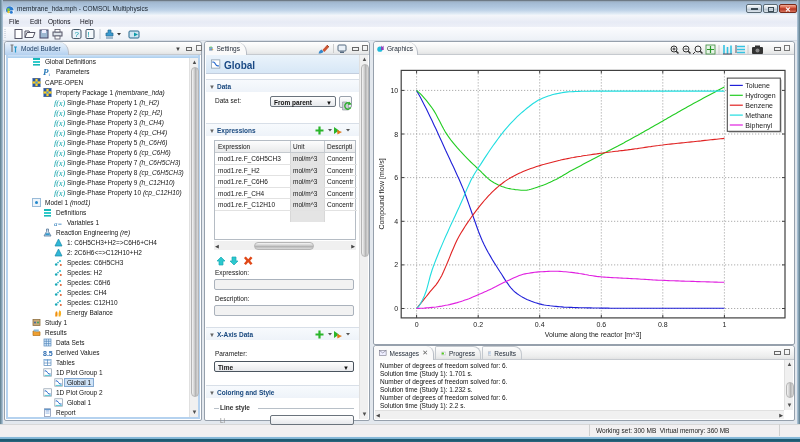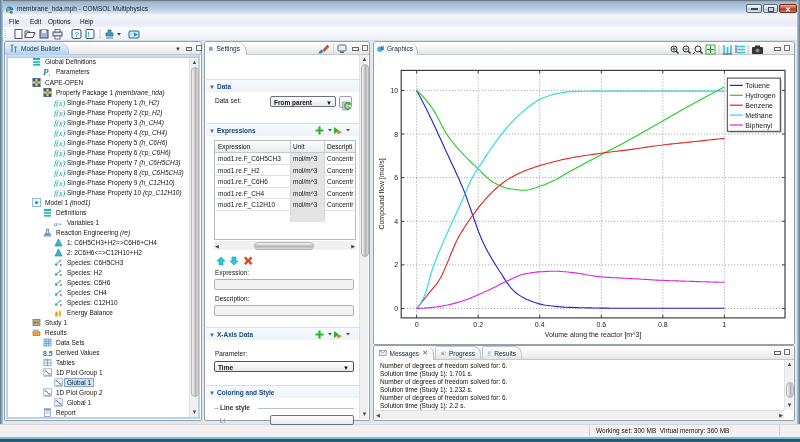--- a/index.html
+++ b/index.html
@@ -504,20 +504,27 @@
   <div class="abs" style="left:128px;top:2px;width:1px;height:9px;background:#ccc"></div>
   <svg class="abs" style="left:132px;top:2px" width="11" height="10" viewBox="0 0 11 10">
       <rect x="1" y="1" width="8" height="6" rx="1" fill="#eaf1f8" stroke="#556a80" stroke-width="1"></rect>
       <rect x="3" y="7.5" width="4" height="1.5" fill="#556a80"></rect>
     </svg>
   <div class="abs" style="left:147px;top:5px;width:7px;height:4px;border:1px solid #666"></div>
   <div class="abs" style="left:157px;top:3px;width:6px;height:6px;border:1px solid #777;border-top-width:1.5px"></div>
 
   <div class="pcontent">
 
+    <div class="abs" style="left:0;right:9px;top:0;height:19px;background:linear-gradient(#eaf3fb,#d7e7f6);border-bottom:1px solid #c3cede">
+      <svg width="11" height="10" viewBox="0 0 9 9" style="position:absolute;left:4px;top:4px">
+          <rect x="0.8" y="0.8" width="7.6" height="7.4" fill="#fff" stroke="#8899aa" stroke-width="0.7"></rect>
+          <path d="M1.6 3 Q3.2 2 4.4 4.4 Q5.6 6.8 7.6 6" fill="none" stroke="#2266cc" stroke-width="1"></path>
+        </svg>
+      <span style="position:absolute;left:18px;top:4.5px;font-size:10px;font-weight:bold;color:#1a4a85">Global</span>
+    </div>
 
     <div class="sechdr" style="top:24px">
         <span class="tri">▼</span>
         <span class="cap">Data</span>
       </div>
     <div class="slabel" style="left:9px;top:42px">Data set:</div>
     <div class="scombo" style="left:64px;top:41px;width:66px">From parent<span class="da">▼</span></div>
     <div class="abs" style="left:133px;top:41px;width:13px;height:12px;border:1px solid #9aa2ac;border-radius:2px;background:linear-gradient(#fdfdfd,#e4e8ec)">
       <svg width="11" height="10" viewBox="0 0 11 10" style="margin:0.5px 0 0 1px">
           <path d="M1.5 1 L6 1 L7.5 2.5 L7.5 9 L1.5 9 Z" fill="#c8ccd2" stroke="#8a9098" stroke-width="0.6"></path>

